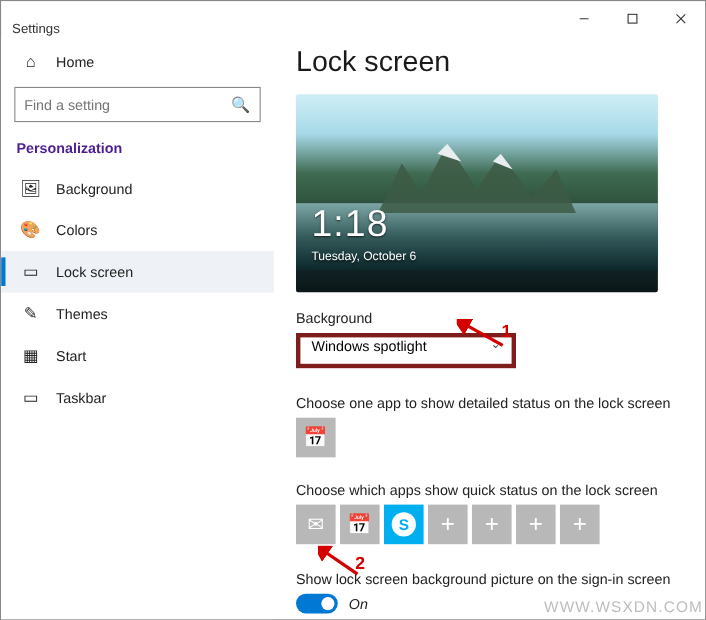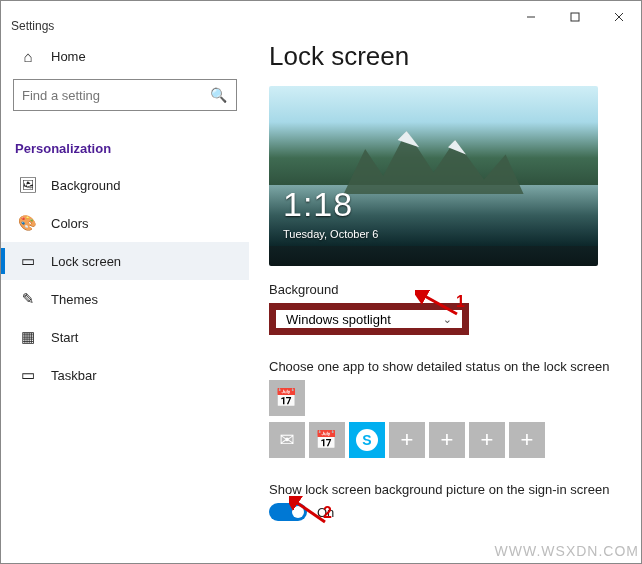--- a/index.html
+++ b/index.html
@@ -8,54 +8,54 @@
   .titlebar { display: flex; align-items: flex-end; height: 32px; padding-left: 10px; }
   .titlebar .title { font-size: 12px; color: #333; }
   .win-controls { margin-left: auto; display: flex; }
   .win-btn { width: 44px; height: 32px; display: flex; align-items: center; justify-content: center; font-size: 11px; color: #333; cursor: pointer; }
 
   .app { display: flex; height: calc(100% - 32px); }
 
   .sidebar { width: 248px; border-right: none; padding-top: 4px; background: #fff; }
   .home-row, .side-item { display: flex; align-items: center; gap: 14px; padding: 10px 18px; font-size: 13px; color: #222; cursor: pointer; }
   .side-item .icon, .home-row .icon { width: 18px; height: 18px; display: inline-flex; align-items: center; justify-content: center; font-size: 15px; color: #222; }
-  .search { margin: 4px 12px 24px 12px; display: flex; align-items: center; border: 1px solid #888; height: 32px; padding: 0 8px; background: #fff; }
+  .search { margin: 4px 12px 10px 12px; display: flex; align-items: center; border: 1px solid #888; height: 32px; padding: 0 8px; background: #fff; }
   .search input { flex: 1; border: none; outline: none; font-size: 13px; background: transparent; }
   .search .icon { font-size: 14px; color: #555; }
   .section-title { padding: 6px 14px 10px 14px; font-size: 13px; font-weight: 600; color: #4c1d95; }
   .side-item.active { background: #eef2f6; position: relative; }
   .side-item.active::before { content: ""; position: absolute; left: 0; top: 6px; bottom: 6px; width: 4px; background: #0078d4; }
 
   .content { flex: 1; padding: 8px 20px 10px 20px; overflow: auto; }
   .content h1 { font-size: 26px; font-weight: 400; color: #1a1a1a; margin-bottom: 14px; }
 
   .preview { width: 329px; height: 180px; border-radius: 2px; position: relative; overflow: hidden;
     background: linear-gradient(180deg,#cfeef6 0%,#a7d9e8 20%,#3f6b52 40%,#2a4a37 60%,#14292c 80%,#0b1718 100%); }
   .preview::before { content:""; position:absolute; left:0; right:0; top:55%; height:34%;
     background: linear-gradient(180deg,#9ecbd4 0%,#3f6b6d 50%,#0b2a2d 100%); opacity:0.7; }
   .mountain { position:absolute; top:20%; left:10%; width:80%; height:40%; }
   .mountain svg { width:100%; height:100%; }
   .preview .clock { position: absolute; left: 14px; bottom: 26px; color: #fff; text-shadow: 0 1px 2px rgba(0,0,0,.7); }
   .preview .time { font-size: 34px; font-weight: 300; letter-spacing: 1px; }
   .preview .date { font-size: 11px; margin-top: 4px; }
 
   .field-label { font-size: 13px; color: #222; margin-top: 16px; margin-bottom: 6px; }
-  .select { width: 200px; height: 32px; border: 7px solid #7f1d1d; display: flex; align-items: center; padding: 0 10px; font-size: 13px; cursor: pointer; position: relative; }
+  .select { width: 200px; height: 32px; border: 4px solid #7f1d1d; display: flex; padding: 0 10px; font-size: 13px; cursor: pointer; position: relative; }
   .select .chev { margin-left: auto; font-size: 11px; color: #555; }
 
   .app-tiles { display: flex; gap: 4px; margin-top: 6px; }
   .tile { width: 36px; height: 36px; background: #b8b8b8; display: flex; align-items: center; justify-content: center; color: #fff; font-size: 18px; cursor: pointer; }
   .tile.skype { background: #00aff0; border-radius: 0; }
   .tile.skype span { background:#fff; color:#00aff0; width:22px; height:22px; border-radius:50%; display:flex; align-items:center; justify-content:center; font-weight:bold; font-size:14px; }
   .tile.plus { font-size: 22px; color: #fff; }
 
   .toggle-row { display: flex; align-items: center; gap: 10px; margin-top: 6px; position:relative; }
   .toggle { width: 38px; height: 18px; border-radius: 9px; background: #0078d4; position: relative; cursor: pointer; }
   .toggle .knob { width: 12px; height: 12px; background: #fff; border-radius: 50%; position: absolute; top: 3px; right: 3px; }
-  .toggle-label { font-size: 13px; color: #222; }
+  .toggle-label { font-size: 13px; color: #222; font-style: italic; }
 
   
   .arrow1 { position: absolute; left: 414px; top: 289px; pointer-events:none; }
   .num1 { position: absolute; left: 455px; top: 292px; color: #d40000; font-size: 16px; font-weight: bold; pointer-events:none;}
   .arrow2 { position: absolute; left: 288px; top: 495px; pointer-events:none;}
   .num2 { position: absolute; left: 322px; top: 503px; color: #d40000; font-size: 16px; font-weight: bold; pointer-events:none;}
 
   .watermark { position:absolute; right:2px; bottom:4px; font-size:14px; letter-spacing:1px; color:#bdbdbd; }
 </style>
 </head>
@@ -144,20 +144,21 @@
       <span class="chev">⌄</span>
     </div>
 
     <div class="field-label" style="margin-top:24px;">Choose one app to show detailed status on the lock screen</div>
     <div class="app-tiles">
       <div class="tile">
         <span>📅</span>
       </div>
     </div>
 
+    <div class="field-label" style="margin-top:22px;">Choose which apps show quick status on the lock screen</div>
     <div class="app-tiles">
       <div class="tile">
           <span>✉</span>
         </div>
       <div class="tile">
           <span>📅</span>
         </div>
       <div class="tile skype">
           <span>S</span>
         </div>

